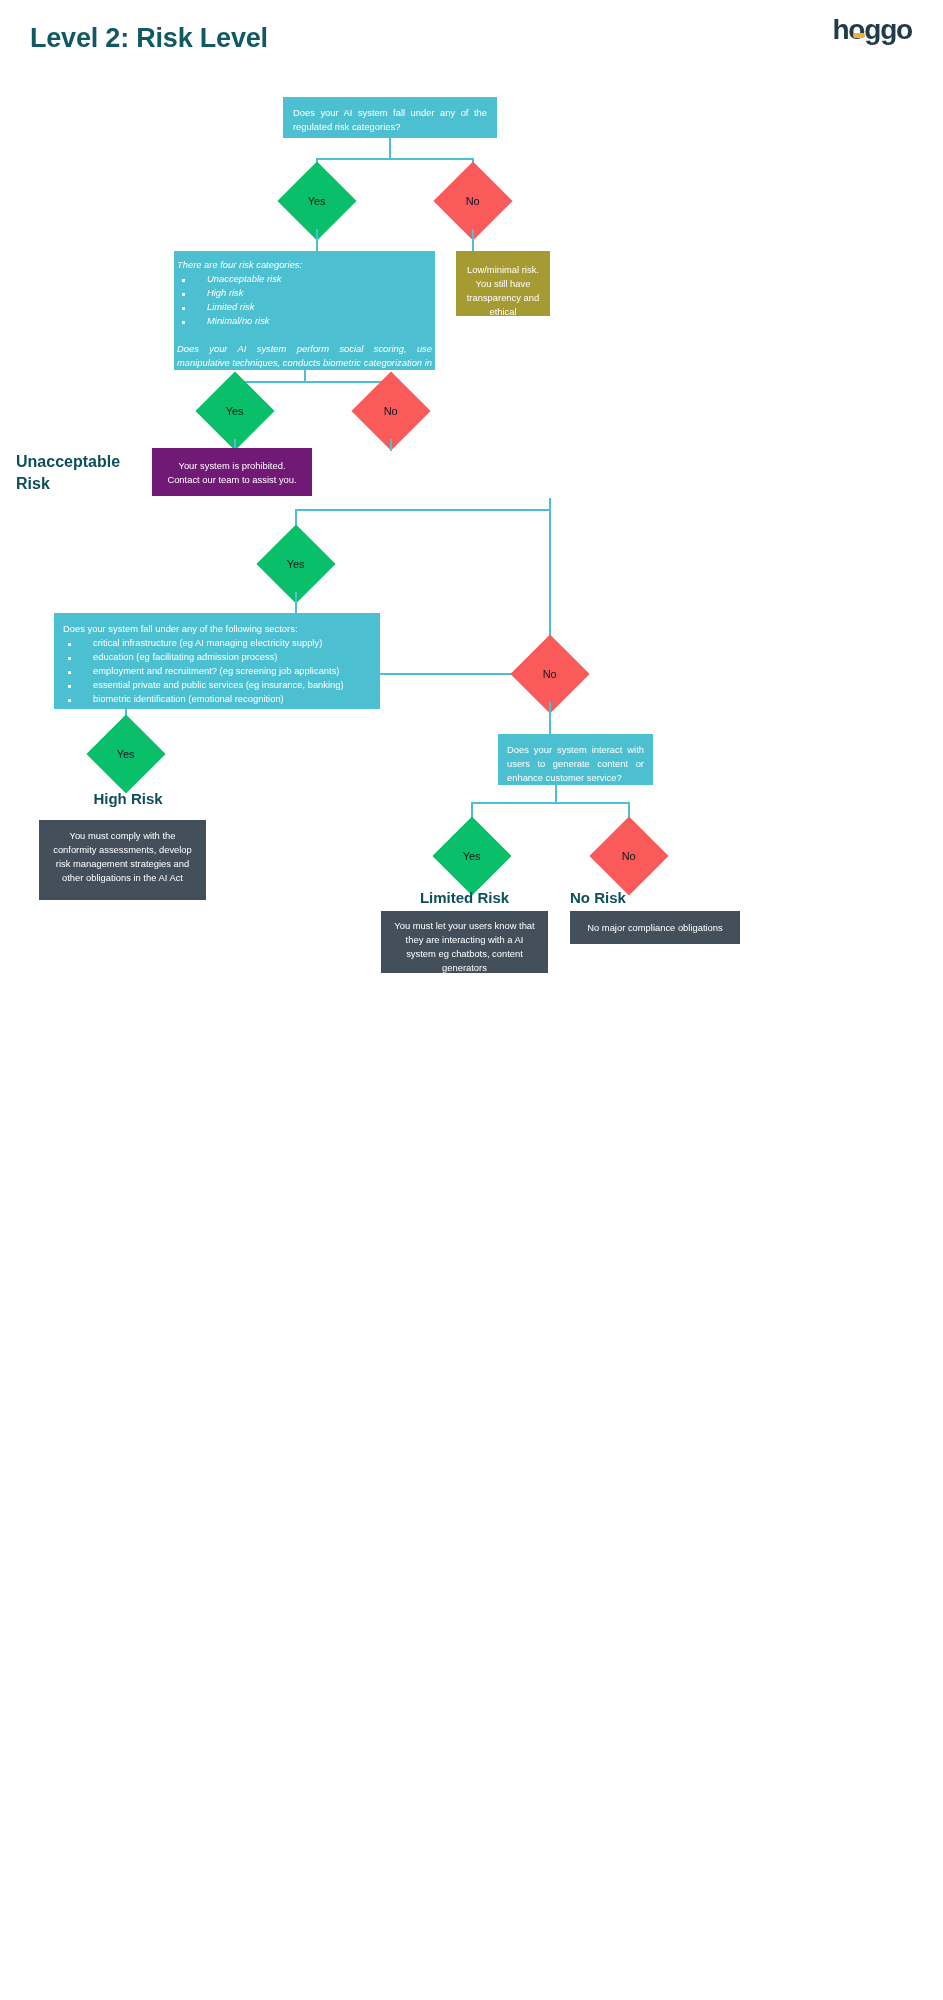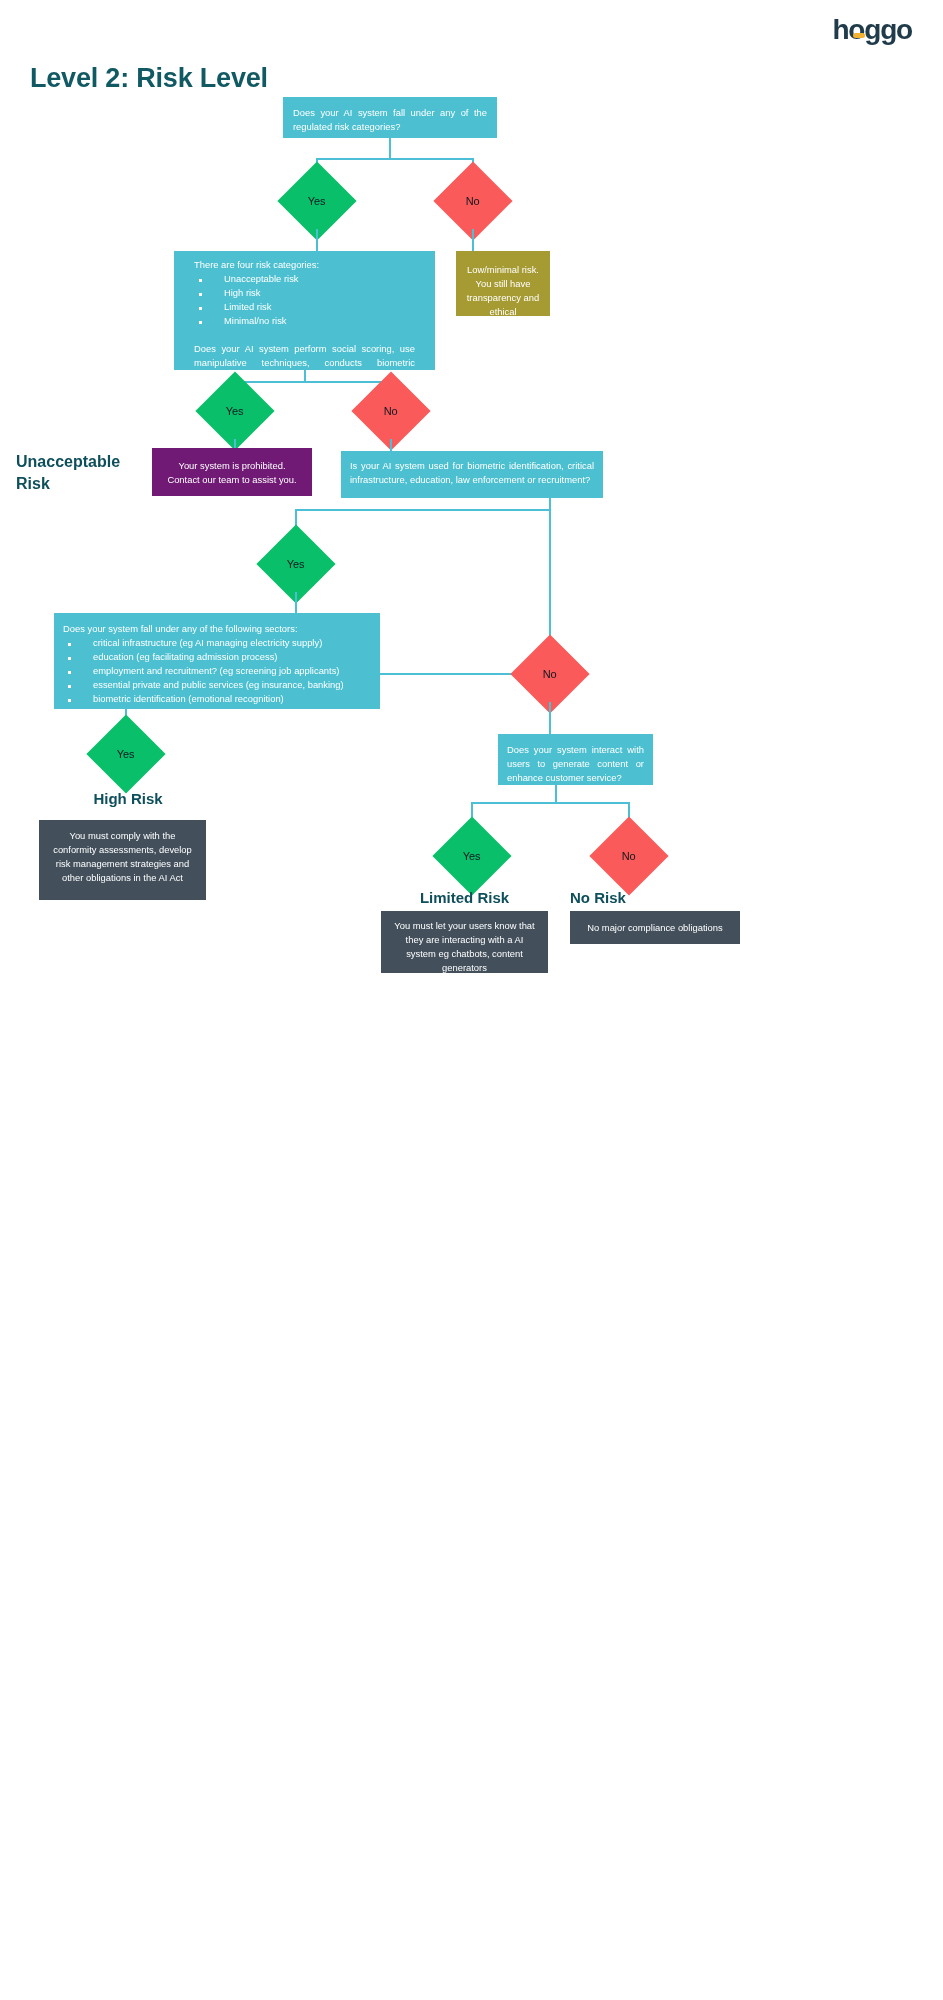--- a/index.html
+++ b/index.html
@@ -23,21 +23,20 @@
   
   .page-title {
     position: absolute;
     left: 30px;
     top: 23px;
     font-size: 27px;
     font-weight: bold;
     color: #125a63;
     letter-spacing: -0.2px;
     white-space: nowrap;
-    margin-top: 40px;
   }
   .logo {
     position: absolute;
     right: 31px;
     top: 16px;
     font-size: 28px;
     font-weight: bold;
     color: #203b4a;
     letter-spacing: -1.2px;
     line-height: 1;
@@ -161,21 +160,21 @@
   </div>
 
   <div class="line v" style="left:316px; top:229px; height:25px;"></div>
   <div class="line v" style="left:472px; top:229px; height:22px;"></div>
 
   <div class="box olive center" style="left:456px; top:251px; width:94px; height:65px;">
     <div class="inner" style="padding-top:12px;">Low/minimal risk. You still have transparency and ethical obligations.</div>
   </div>
 
   <div class="box teal" style="left:174px; top:251px; width:261px; height:119px;">
-    <div class="inner" style="padding:7px 20px;">
+    <div class="inner" style="padding:7px 3px;font-style:italic;">
       <div>There are four risk categories:</div>
       <ul class="bullets">
         <li>Unacceptable risk</li>
         <li>High risk</li>
         <li>Limited risk</li>
         <li>Minimal/no risk</li>
       </ul>
       <div class="gap"></div>
       <div style="text-align:justify; text-align-last:left;">Does your AI system perform social scoring, use manipulative techniques, conducts biometric categorization in the EU?</div>
     </div>
@@ -197,23 +196,20 @@
   <div class="line v" style="left:390px; top:439px; height:12px;"></div>
 
   <div class="outcome-label big" style="left:16px; top:451px; width:130px;">
     <span>Unacceptable Risk</span>
   </div>
 
   <div class="box red center" style="left:152px; top:448px; width:160px; height:48px;">
     <div class="inner" style="padding-top:11px;">Your system is prohibited. Contact our team to assist you.</div>
   </div>
 
-  <div class="box teal justify" style="left:341px; top:451px; width:262px; height:47px;">
-    <div class="inner" style="padding:8px 9px;">Is your AI system used for biometric identification, critical infrastructure, education, law enforcement or recruitment?</div>
-  </div>
 
   <div class="line v" style="left:549px; top:498px; height:13px;"></div>
   <div class="line h" style="left:295px; top:509px; width:256px;"></div>
   <div class="line v" style="left:295px; top:509px; height:27px;"></div>
   <div class="line v" style="left:549px; top:509px; height:137px;"></div>
 
   <div class="diamond yes" style="left:268px; top:536px;">
     <span>Yes</span>
   </div>
 

